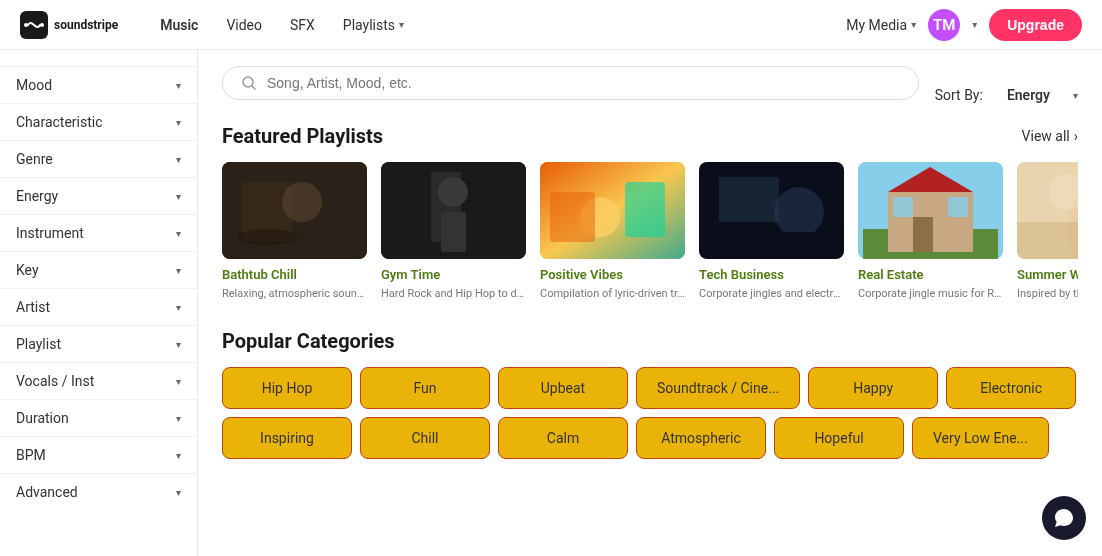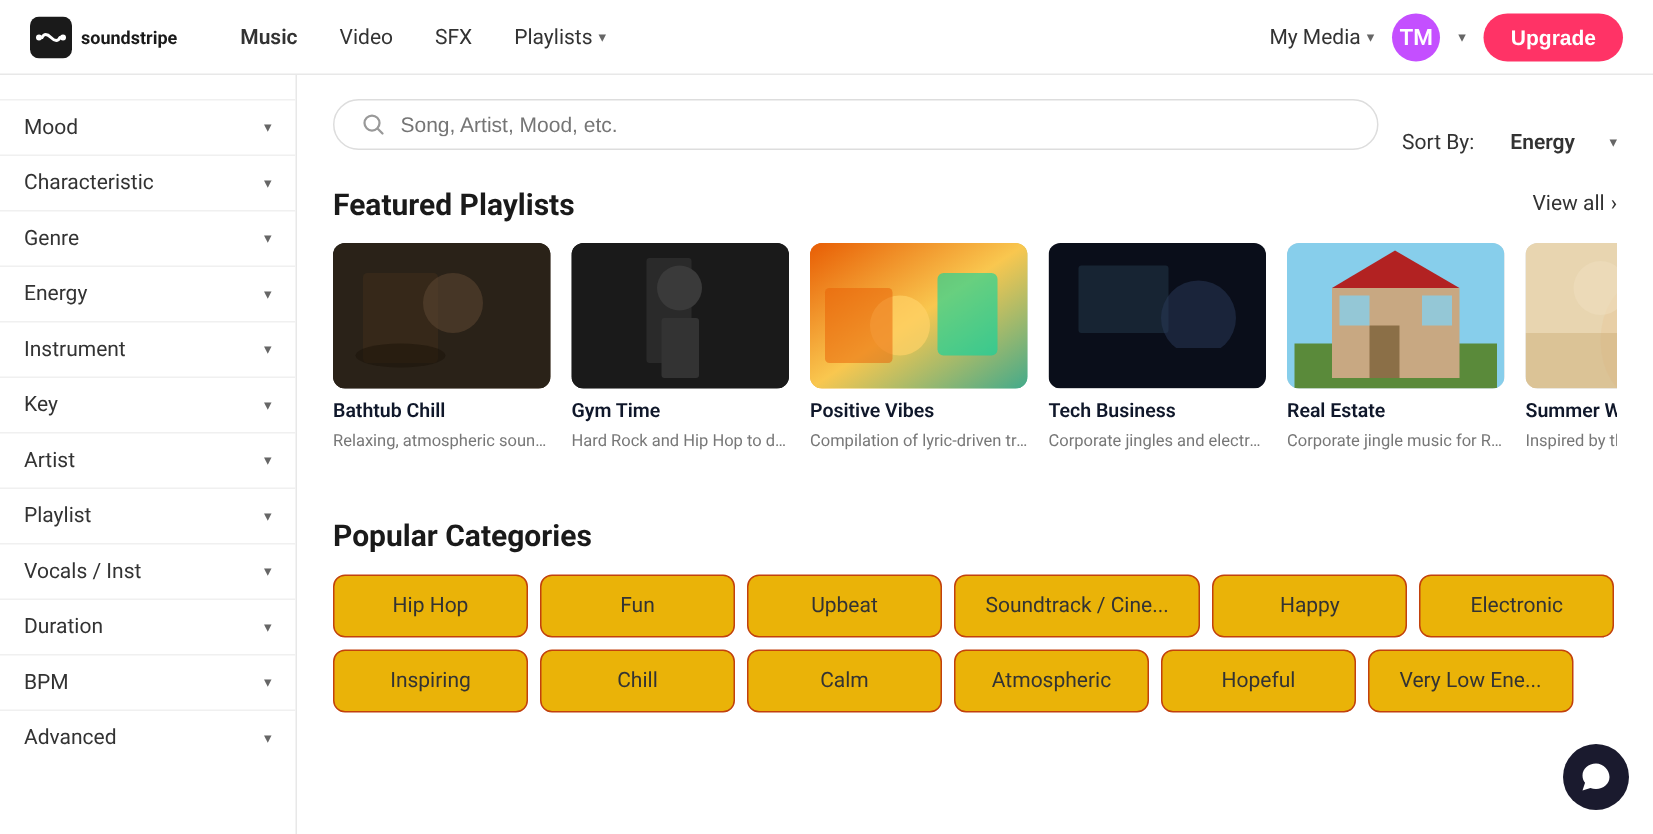--- a/index.html
+++ b/index.html
@@ -64,25 +64,25 @@
     .section-header { display: flex; align-items: center; justify-content: space-between; margin-bottom: 14px; }
     .section-title { font-size: 20px; font-weight: 700; color: #1a1a1a; }
     .view-all { font-size: 14px; color: #333; cursor: pointer; display: flex; align-items: center; gap: 4px; }
 
     .playlists-grid { display: flex; gap: 14px; overflow-x: auto; padding-bottom: 4px; }
     .playlist-card { flex-shrink: 0; width: 145px; cursor: pointer; }
     .playlist-thumb {
       width: 145px; height: 97px; border-radius: 8px; overflow: hidden;
       margin-bottom: 8px; background: #ddd;
     }
-    .playlist-name { font-size: 13px; font-weight: 600; color: #0f172a; margin-bottom: 4px; }
+    .playlist-name { font-size: 13px; font-weight: 600; color: #4d7c0f; margin-bottom: 4px; }
     .playlist-desc { font-size: 11px; color: #777; line-height: 1.4; white-space: nowrap; overflow: hidden; text-overflow: ellipsis; }
 
     
-    .categories-section { margin-top: 40px; }
+    .categories-section { margin-top: 24px; }
     .categories-grid { display: flex; flex-wrap: wrap; gap: 8px; }
     .category-chip {
       border: 1px solid #c2410c; border-radius: 8px; padding: 12px 20px;
       font-size: 14px; color: #333; cursor: pointer; background: #eab308;
       white-space: nowrap; min-width: 130px; text-align: center;
     }
 
     
     .thumb-bathtub { background: linear-gradient(135deg, #2a2a2a 0%, #4a3a2a 100%); }
     .thumb-gym { background: linear-gradient(135deg, #1a1a1a 0%, #3a3a3a 100%); }

